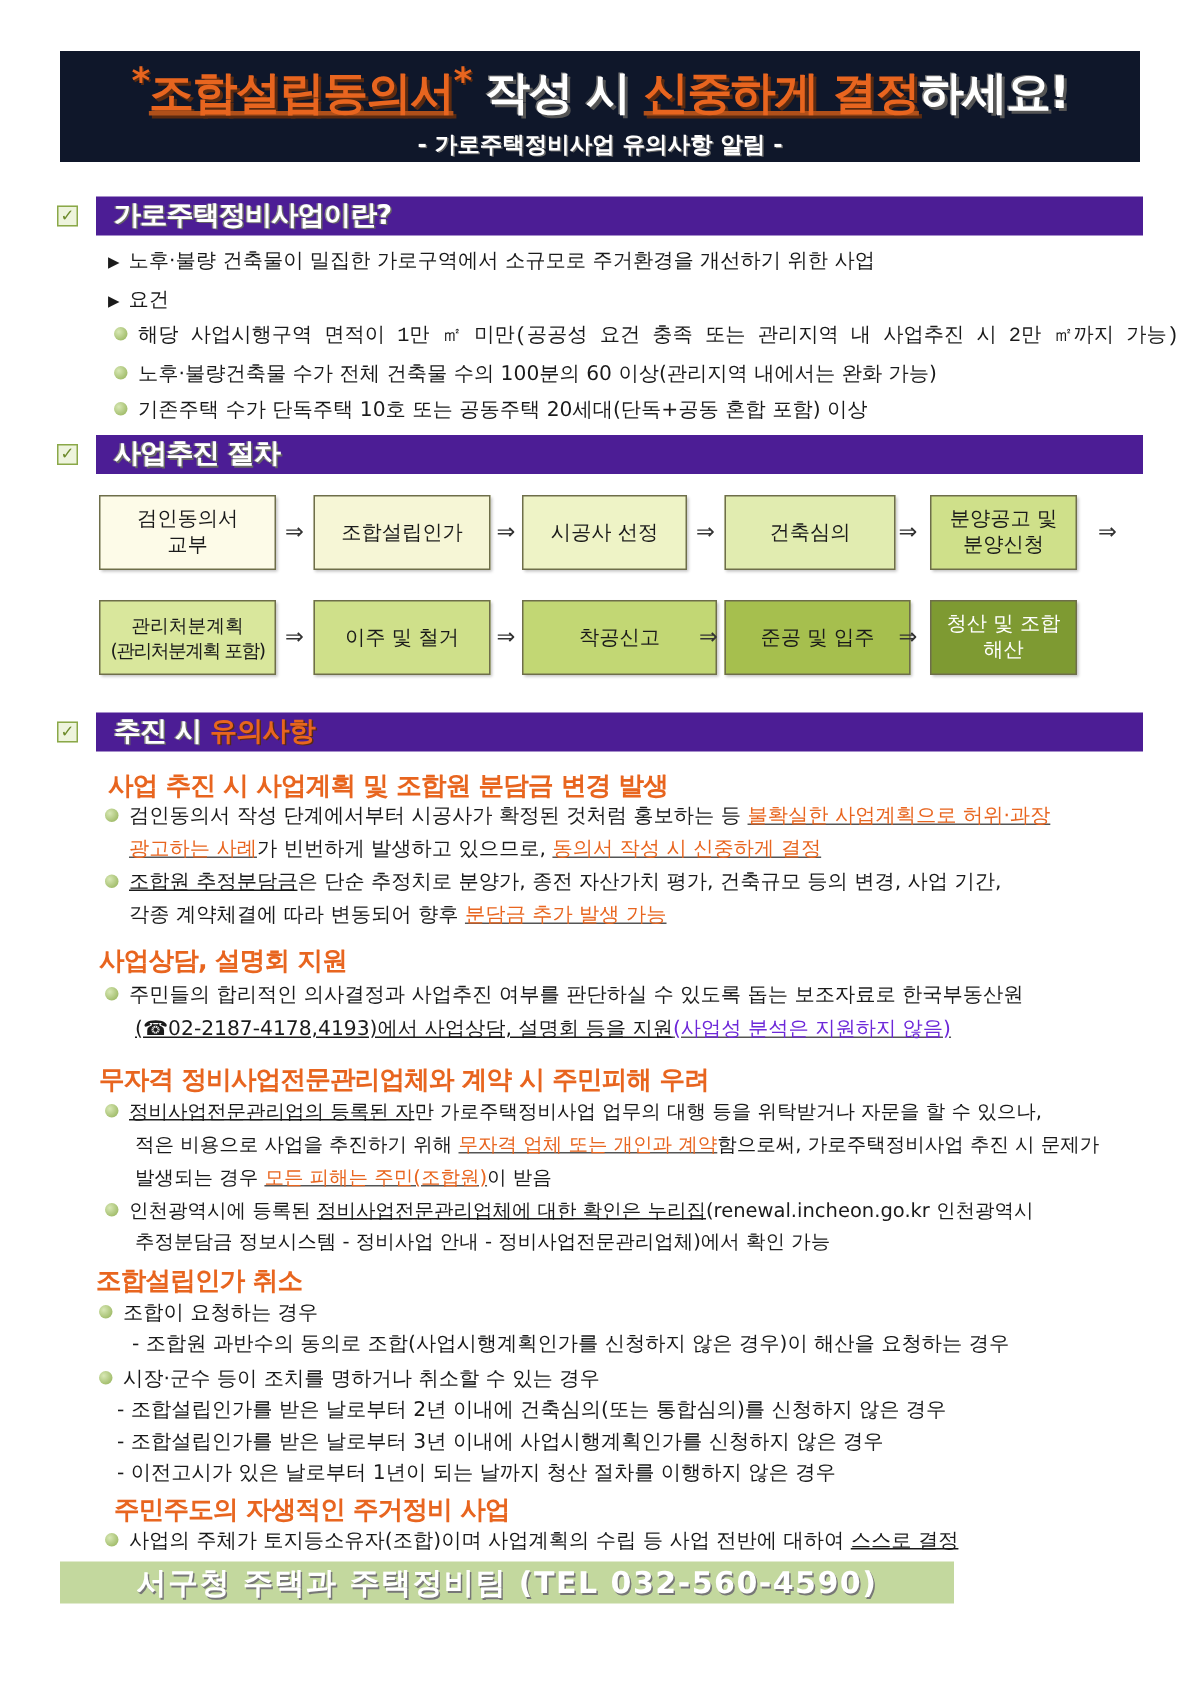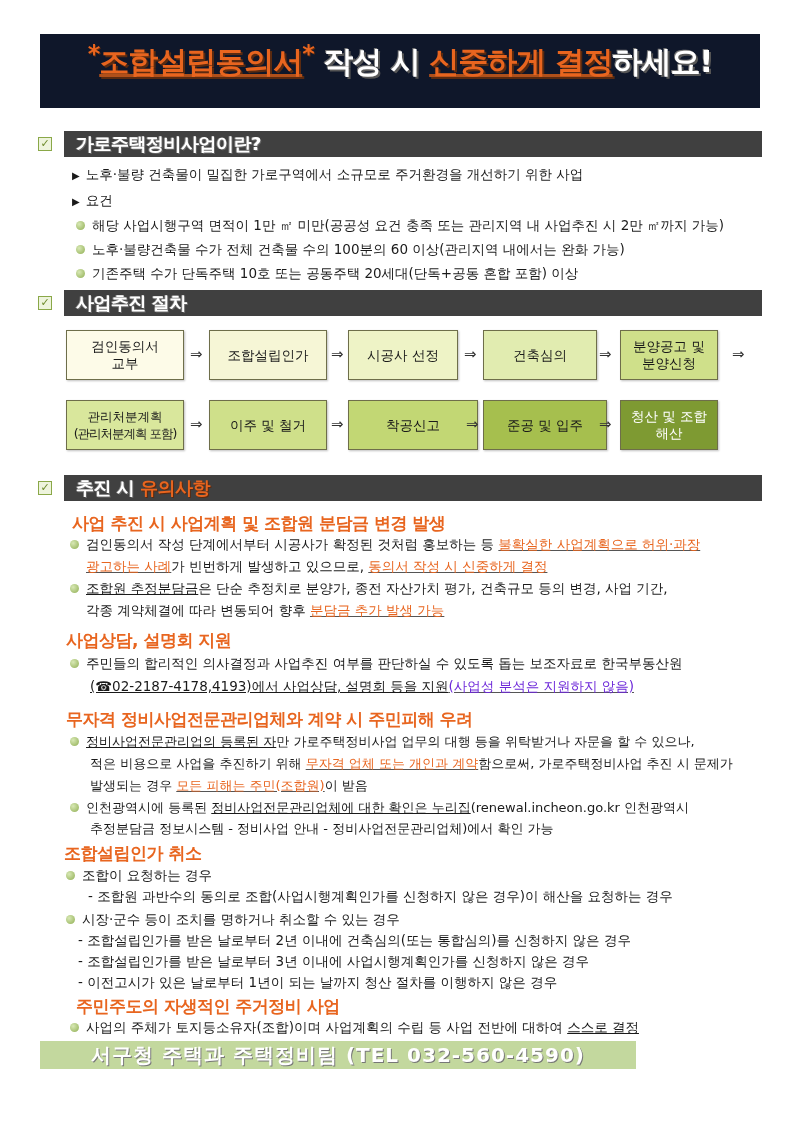--- a/index.html
+++ b/index.html
@@ -27,21 +27,21 @@
   }
 
   .section-head { position: absolute; left: 38px; width: 724px; height: 26px; }
   .check-icon {
     position: absolute; left: 0; top: 6px; width: 14px; height: 14px;
     border: 1.5px solid #8aa848; background: #eef4dd;
     color: #6c8a2a; font-size: 11px; line-height: 11px; text-align: center; font-weight: bold;
   }
   .section-bar {
     position: absolute; left: 26px; top: 0; right: 0; height: 26px;
-    background: #404040;
+    background: #4c1d95;
     padding-left: 12px;
     font-size: 18px; font-weight: bold; color: #ffffff;
     text-shadow: 1px 1px 0 #666, -1px 0 0 #888;
     line-height: 26px; letter-spacing: -0.5px;
   }
   .section-bar .orange { color: #e8651f; text-shadow: 1px 1px 0 #5a2a10; }
 
   .line { position: absolute; font-size: 13.5px; line-height: 18px; white-space: nowrap; color: #1a1a1a; }
   .tri { font-size: 10px; margin-right: 6px; }
   .dot {
@@ -75,34 +75,35 @@
     text-shadow: 1px 1px 0 #777; letter-spacing: 1px;
   }
 </style>
 </head>
 <body>
 
 <div class="header-banner">
   <div class="header-title">
     <span class="star">*</span><span class="orange">조합설립동의서</span><span class="star">*</span><span> 작성 시 </span><span class="orange">신중하게 결정</span><span>하세요!</span>
   </div>
+  <div class="header-sub">- 가로주택정비사업 유의사항 알림 -</div>
 </div>
 
 <div class="section-head" style="top:131px;">
   <div class="check-icon">✓</div>
   <div class="section-bar">가로주택정비사업이란?</div>
 </div>
 
 <div class="line" style="left:72px; top:165px;">
   <span class="tri">▶</span><span>노후·불량 건축물이 밀집한 가로구역에서 소규모로 주거환경을 개선하기 위한 사업</span>
 </div>
 <div class="line" style="left:72px; top:191px;">
   <span class="tri">▶</span><span>요건</span>
 </div>
-<div class="line" style="left:76px; top:216px;">
+<div class="line" style="left:76px; top:216px;font-family:Liberation Mono, monospace;">
   <span class="dot"></span><span>해당 사업시행구역 면적이 1만 ㎡ 미만(공공성 요건 충족 또는 관리지역 내 사업추진 시 2만 ㎡까지 가능)</span>
 </div>
 <div class="line" style="left:76px; top:240px;">
   <span class="dot"></span><span>노후·불량건축물 수가 전체 건축물 수의 100분의 60 이상(관리지역 내에서는 완화 가능)</span>
 </div>
 <div class="line" style="left:76px; top:264px;">
   <span class="dot"></span><span>기존주택 수가 단독주택 10호 또는 공동주택 20세대(단독+공동 혼합 포함) 이상</span>
 </div>
 
 <div class="section-head" style="top:290px;">

